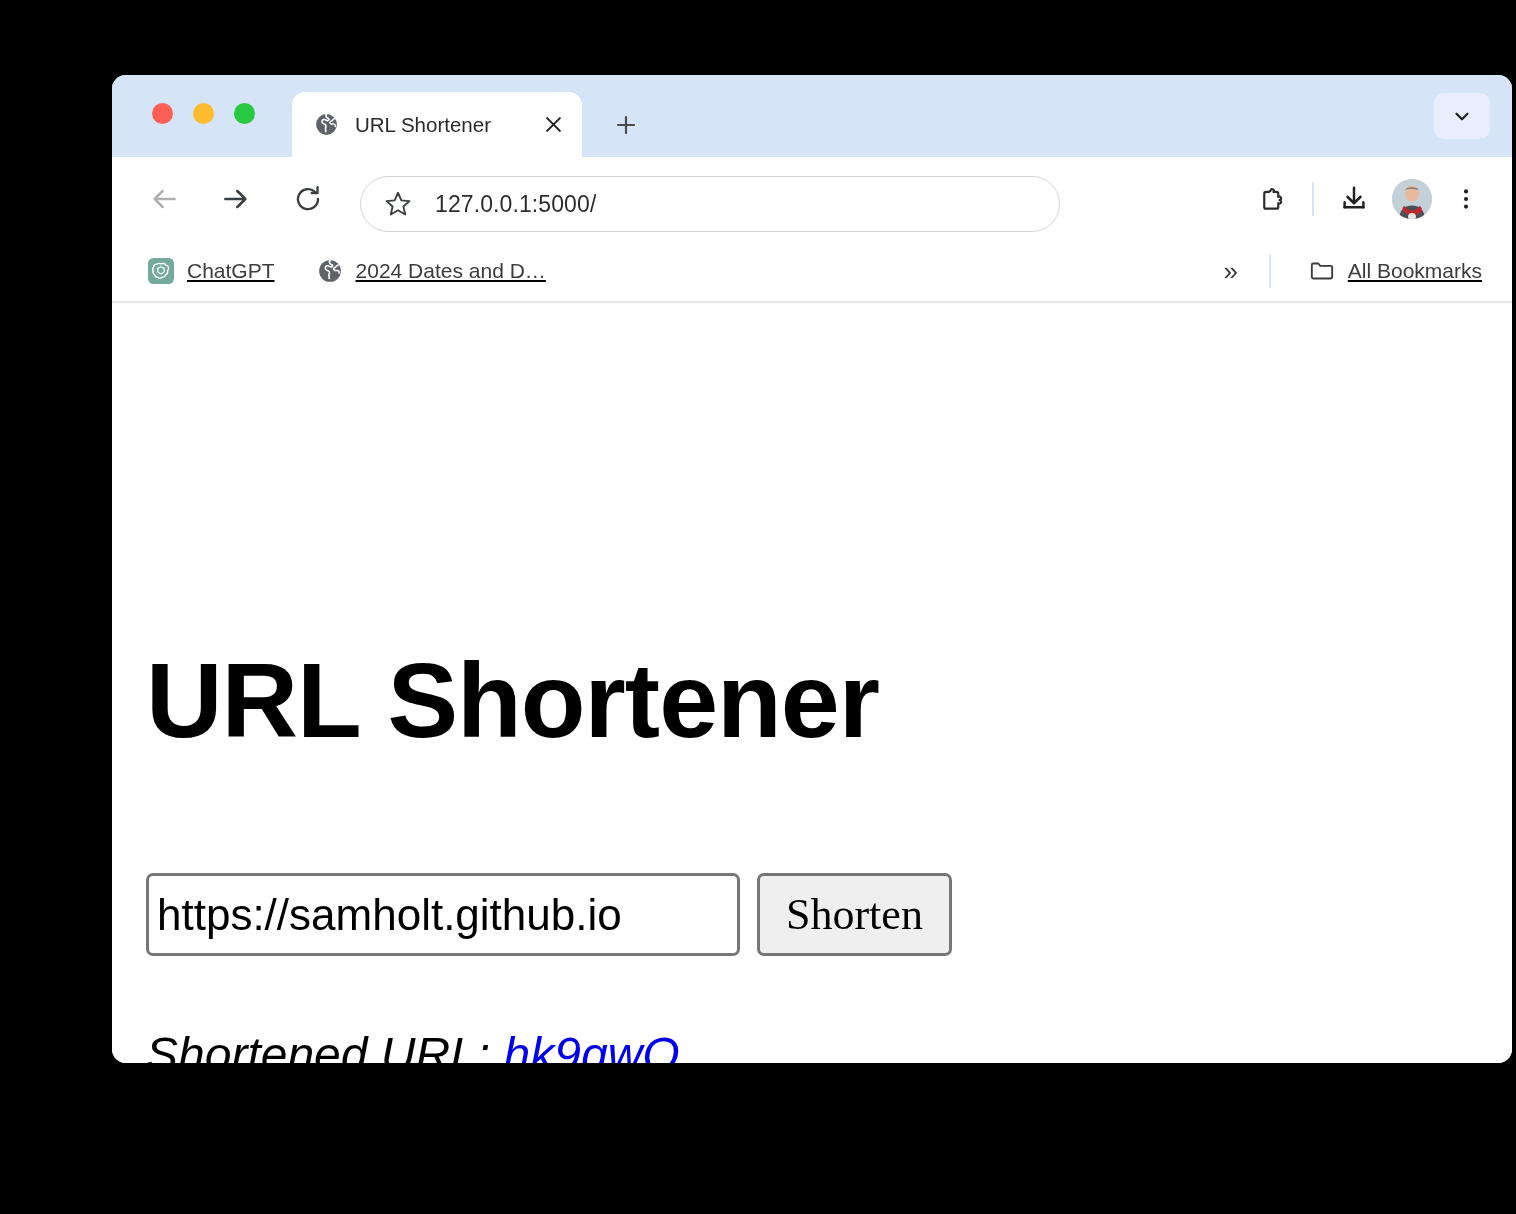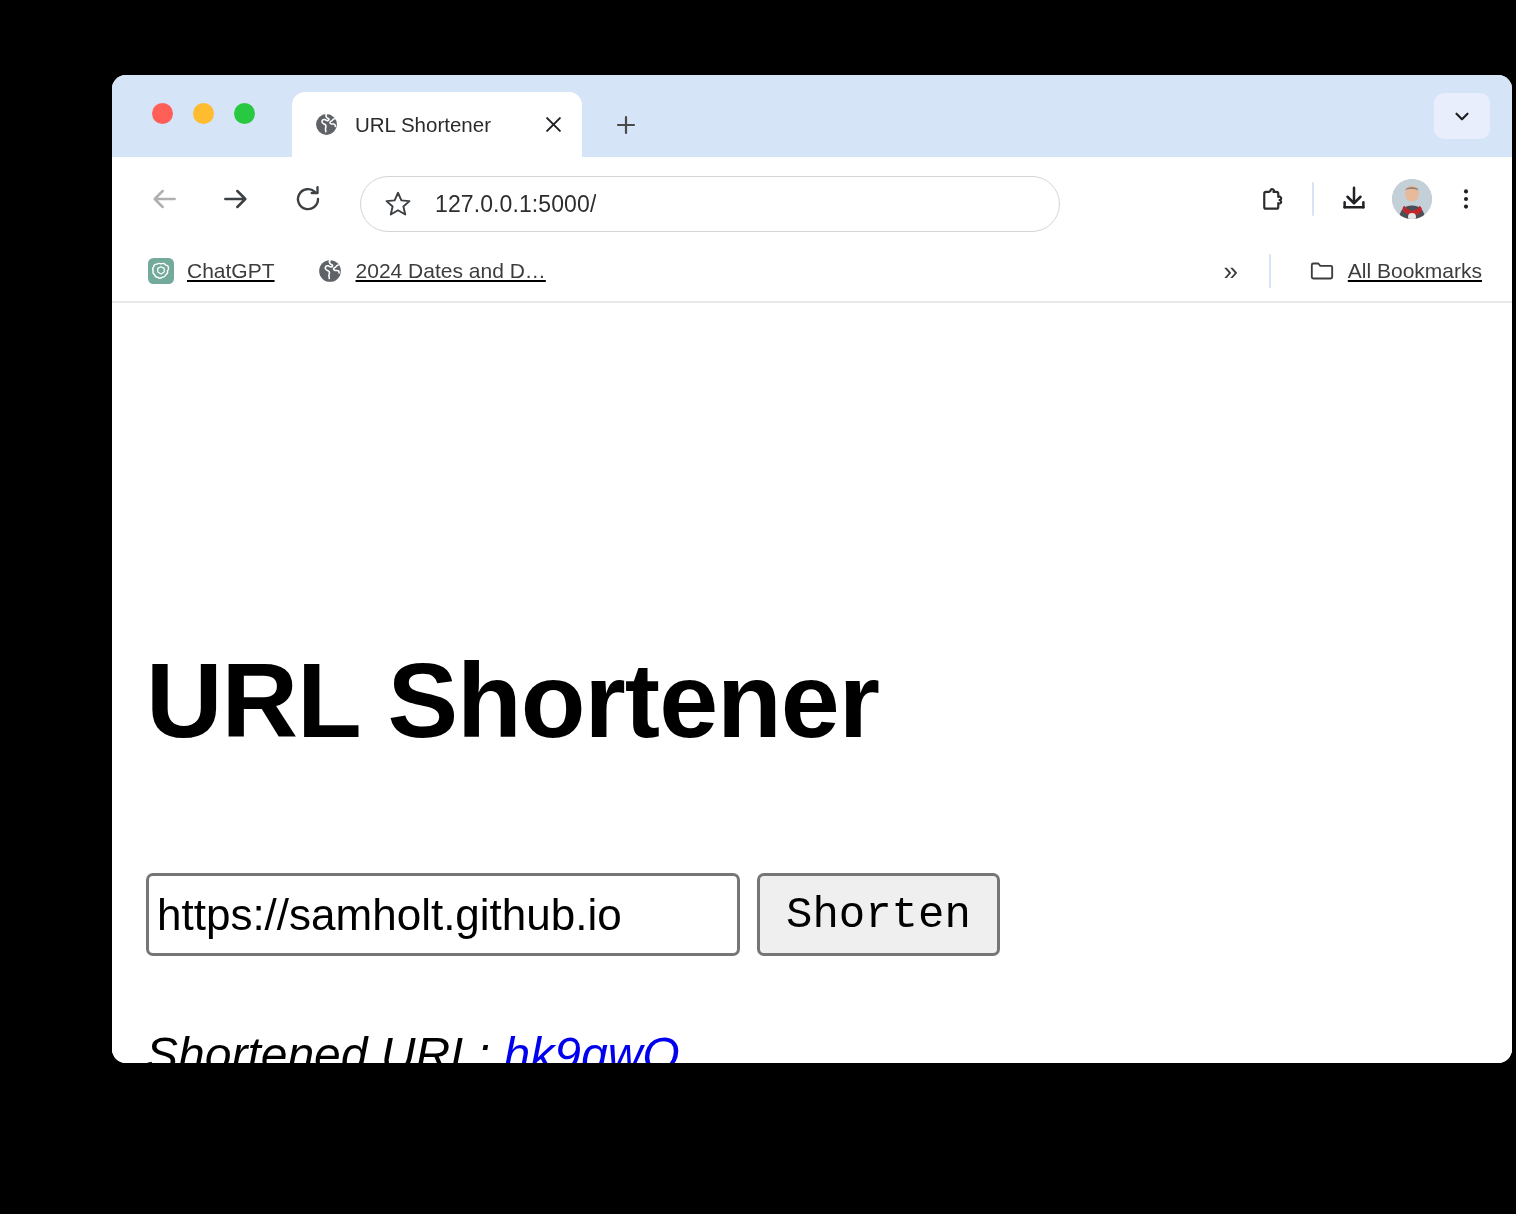--- a/index.html
+++ b/index.html
@@ -314,21 +314,21 @@
   }
   #shorten-button {
     margin-left: 17px;
     height: 83px;
     box-sizing: border-box;
     padding: 0 26px;
     border: 3px solid #767676;
     border-radius: 7px;
     background: #efefef;
     font-size: 44px;
-    font-family: Liberation Mono, monospace;
+    font-family: Liberation Serif, serif;
     color: #000000;
     cursor: pointer;
     line-height: 1;
   }
   #result-line {
     position: absolute;
     left: 34px;
     top: 724px;
     font-size: 48px;
     color: #000000;

